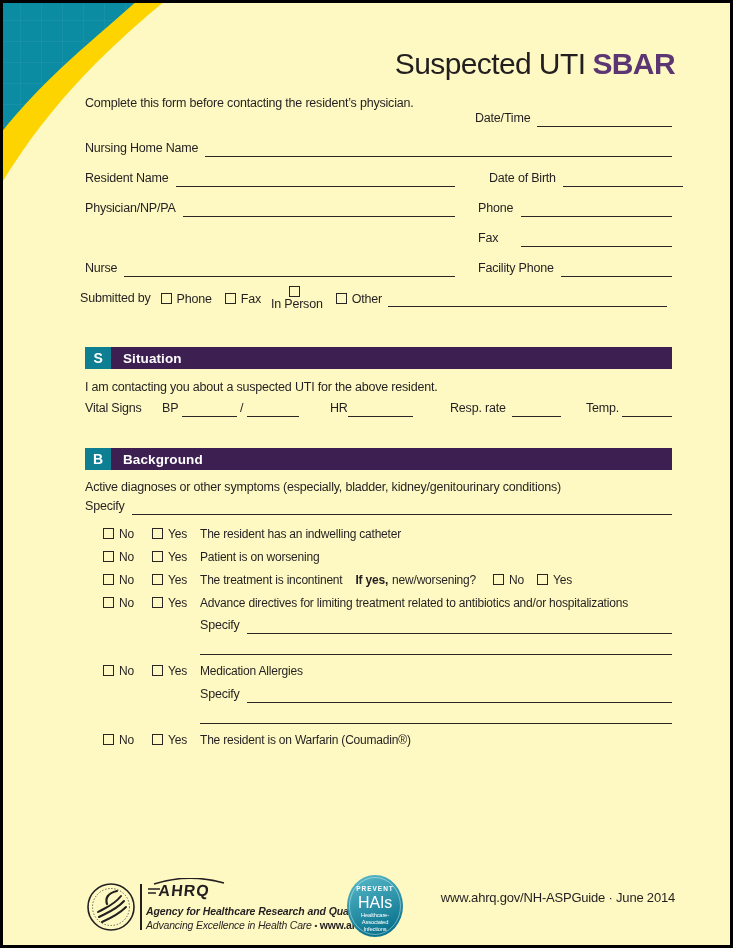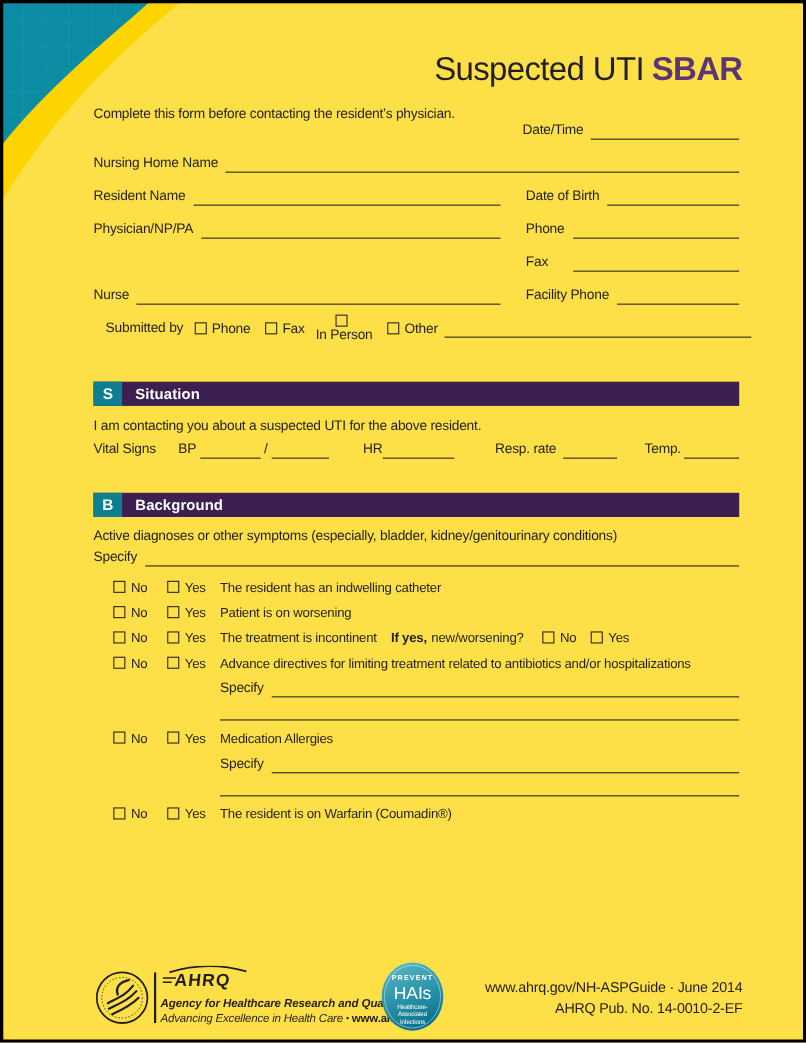--- a/index.html
+++ b/index.html
@@ -1,17 +1,17 @@
 <!DOCTYPE html>
 <html><head>
 <meta charset="utf-8">
 <style>
   html,body{margin:0;padding:0;background:#888;}
   .page{
-    position:relative;width:733px;height:948px;background:#fde047;overflow:hidden;
+    position:relative;width:733px;height:948px;background:#fef9c3;overflow:hidden;
     font-family:"Liberation Sans",sans-serif;color:#231f20;letter-spacing:-0.2px;
   }
   .frame{position:absolute;inset:0;border:3px solid #000;pointer-events:none;z-index:60;}
   .abs{position:absolute;}
   .title{position:absolute;top:47px;right:58px;font-size:30px;letter-spacing:-0.6px;white-space:nowrap;}
   .title .sbar{font-weight:bold;color:#5b3673;margin-left:7px;}
   .txt{font-size:12.5px;line-height:16px;white-space:nowrap;}
   .frow{position:absolute;display:flex;align-items:flex-end;height:17px;font-size:12.5px;}
   .frow .lbl{white-space:nowrap;margin-right:7px;line-height:17px;}
   .line{flex:1;border-bottom:1.1px solid #2b2626;height:16px;}
@@ -61,21 +61,21 @@
 
   <div class="frow" style="left:85px;top:140px;width:587px;">
     <span class="lbl">Nursing Home Name</span>
     <span class="line"></span>
   </div>
 
   <div class="frow" style="left:85px;top:170px;width:370px;">
     <span class="lbl">Resident Name</span>
     <span class="line"></span>
   </div>
-  <div class="frow" style="left:478px;top:170px;width:194px;justify-content:center;">
+  <div class="frow" style="left:489px;top:170px;width:194px;justify-content:center;">
     <span class="lbl">Date of Birth</span>
     <span class="line"></span>
   </div>
 
   <div class="frow" style="left:85px;top:200px;width:370px;">
     <span class="lbl">Physician/NP/PA</span>
     <span class="line"></span>
   </div>
   <div class="frow" style="left:478px;top:200px;width:194px;">
     <span class="lbl" style="width:36px;">Phone</span>
@@ -89,21 +89,21 @@
 
   <div class="frow" style="left:85px;top:260px;width:370px;">
     <span class="lbl">Nurse</span>
     <span class="line"></span>
   </div>
   <div class="frow" style="left:478px;top:260px;width:194px;">
     <span class="lbl">Facility Phone</span>
     <span class="line"></span>
   </div>
 
-  <div class="frow" style="left:96px;top:290px;width:587px;align-items:center;">
+  <div class="frow" style="left:80px;top:290px;width:587px;align-items:center;">
     <span class="lbl">Submitted by</span>
     <span style="display:flex;align-items:center;margin-left:3px;">
       <span class="cb"></span>
       <span>Phone</span>
     </span>
     <span style="display:flex;align-items:center;margin-left:13px;">
       <span class="cb"></span>
       <span>Fax</span>
     </span>
     <span style="display:flex;align-items:center;margin-left:10px;flex-direction:column;">
@@ -278,17 +278,16 @@
     <ellipse cx="29" cy="32" rx="25.5" ry="28.5" fill="none" stroke="#ffffff" stroke-width="0.8" opacity="0.5"></ellipse>
     <text x="29" y="17" text-anchor="middle" font-family="Liberation Sans, sans-serif" font-size="6.5" font-weight="bold" letter-spacing="1" fill="#ffffff">PREVENT</text>
     <text x="29" y="34" text-anchor="middle" font-family="Liberation Sans, sans-serif" font-size="16" fill="#ffffff">HAIs</text>
     <text x="29" y="43" text-anchor="middle" font-family="Liberation Sans, sans-serif" font-size="5.8" fill="#ffffff">Healthcare-</text>
     <text x="29" y="50" text-anchor="middle" font-family="Liberation Sans, sans-serif" font-size="5.8" fill="#ffffff">Associated</text>
     <text x="29" y="57" text-anchor="middle" font-family="Liberation Sans, sans-serif" font-size="5.8" fill="#ffffff">Infections</text>
   </svg>
 
   <div class="pub">
     <div>www.ahrq.gov/NH-ASPGuide  ·  June 2014</div>
-    <div>AHRQ Pub. No. 14-0010-2-EF</div>
   </div>
 
   <div class="frame"></div>
 </div>
 
 </body></html>

